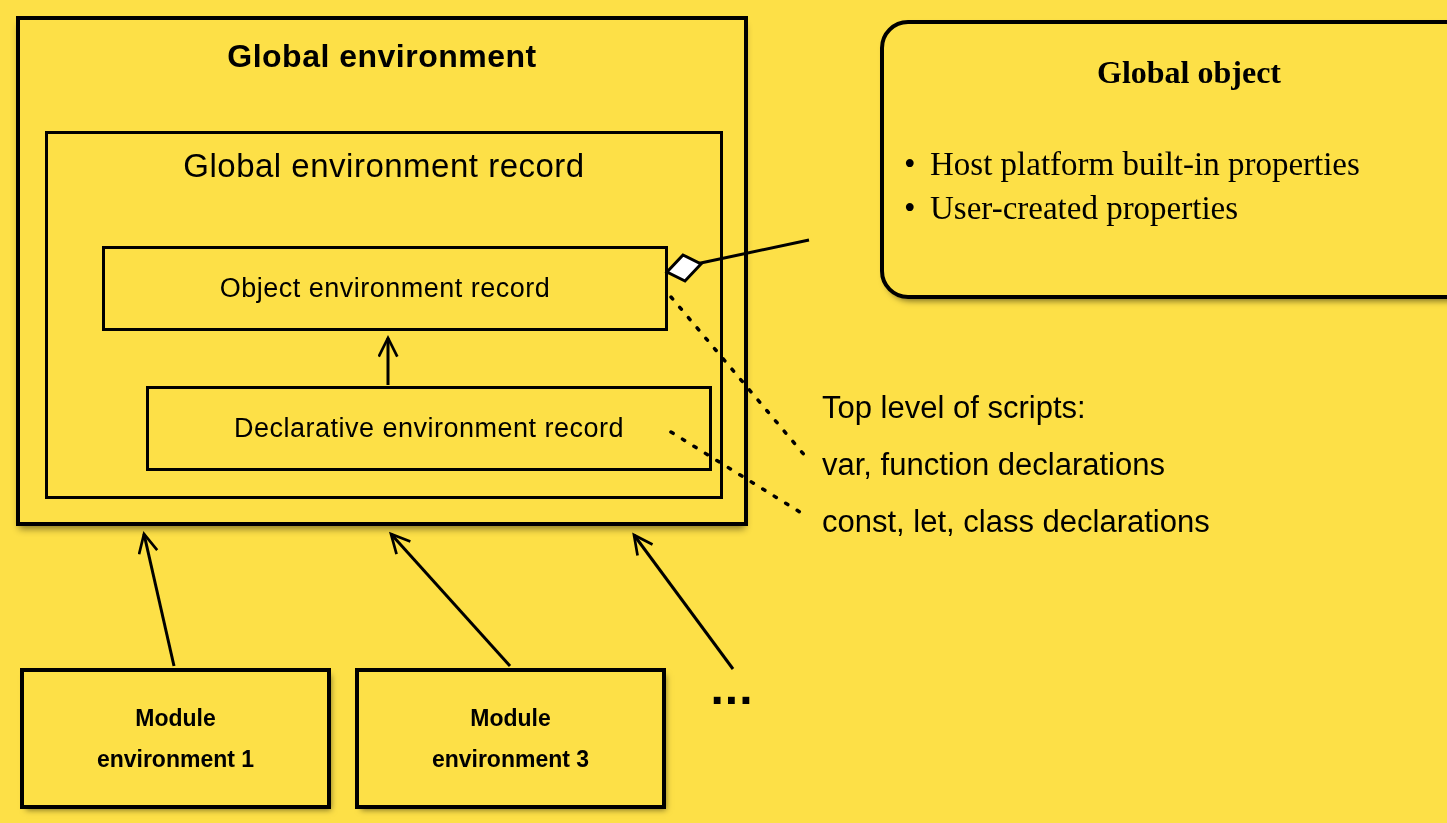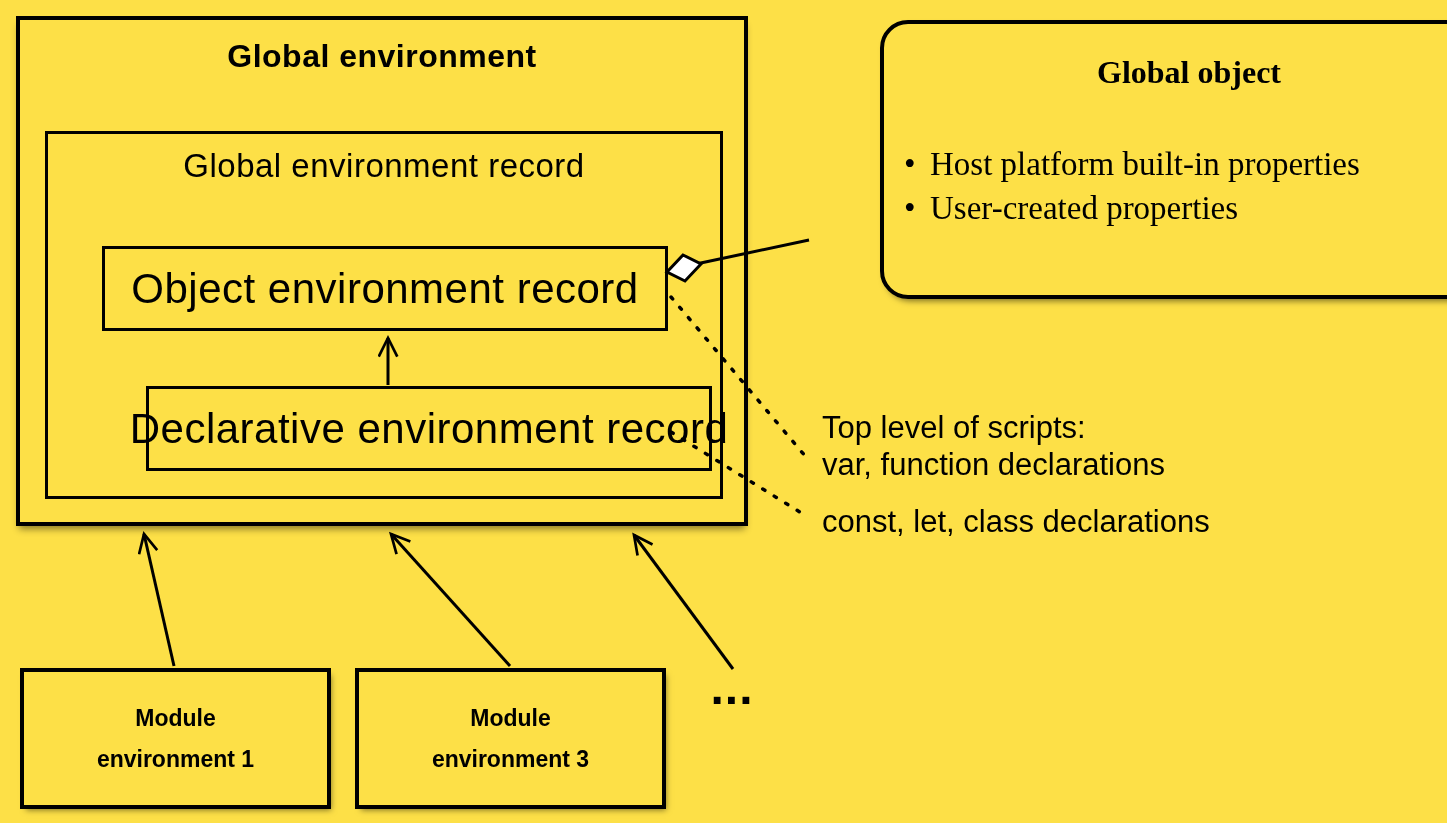--- a/index.html
+++ b/index.html
@@ -34,21 +34,21 @@
     position: absolute; left: 45px; top: 147px; width: 678px;
     text-align: center; font-size: 33px; letter-spacing: 0.5px;
   }
   
   .record-box {
     display: flex; align-items: center; justify-content: center;
     text-align: center;
   }
   #obj-record  { left: 102px; top: 246px; width: 566px; height: 85px; }
   #decl-record { left: 102px; top: 386px; width: 566px; height: 85px; margin-left: 44px; }
-  .record-label { font-size: 42px; letter-spacing: 0.5px; white-space: nowrap; }
+  .record-label { font-size: 27px; letter-spacing: 0.5px; white-space: nowrap; }
 
   
   #global-object {
     left: 844px; top: 20px; width: 618px; height: 279px;
     border-width: 4px; border-radius: 28px;
     box-shadow: 3px 4px 6px -2px rgba(0,0,0,0.5);
     font-family: "Liberation Serif", serif;
     margin-left: 36px;
   }
   #go-title {
@@ -60,21 +60,21 @@
     font-size: 33px; line-height: 44px;
   }
   .bullet-row { white-space: nowrap; }
   .bullet-dot { display: inline-block; width: 26px; }
 
   
   .note-line {
     position: absolute; left: 822px;
     font-size: 31px; line-height: 36px; white-space: nowrap;
   }
-  #note1 { top: 390px; margin-top: 20px; }
+  #note1 { top: 390px; }
   #note2 { top: 447px; }
   #note3 { top: 504px; }
 
   
   .module-box {
     border-width: 4px;
     display: flex; flex-direction: column;
     align-items: center; justify-content: center;
     font-weight: bold; font-size: 23px; line-height: 41px;
     text-align: center;

